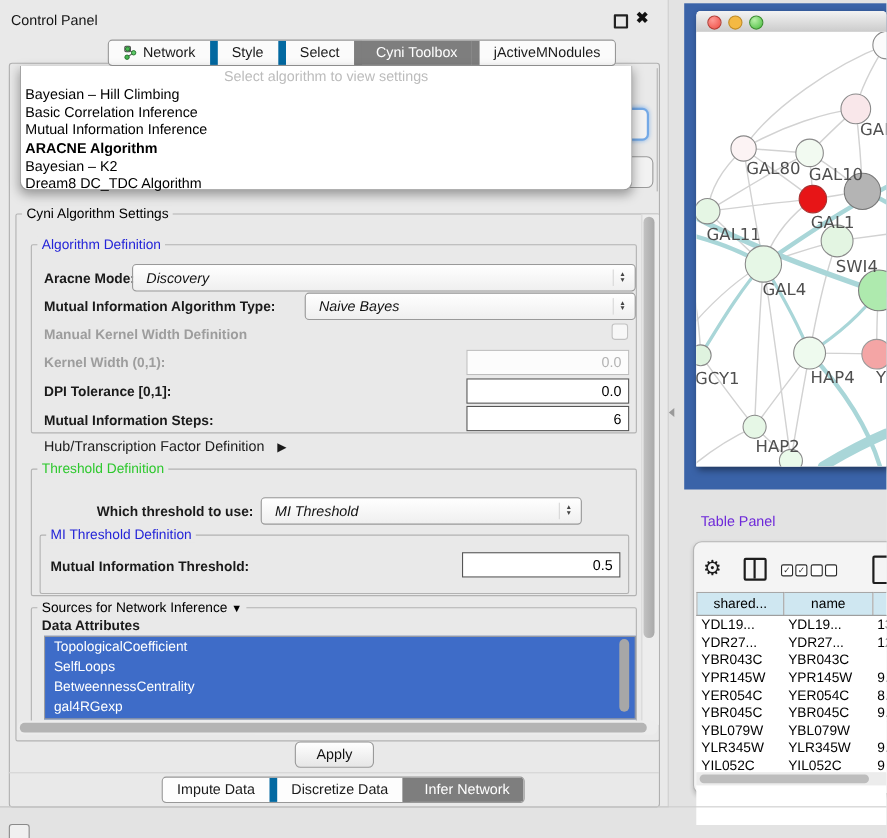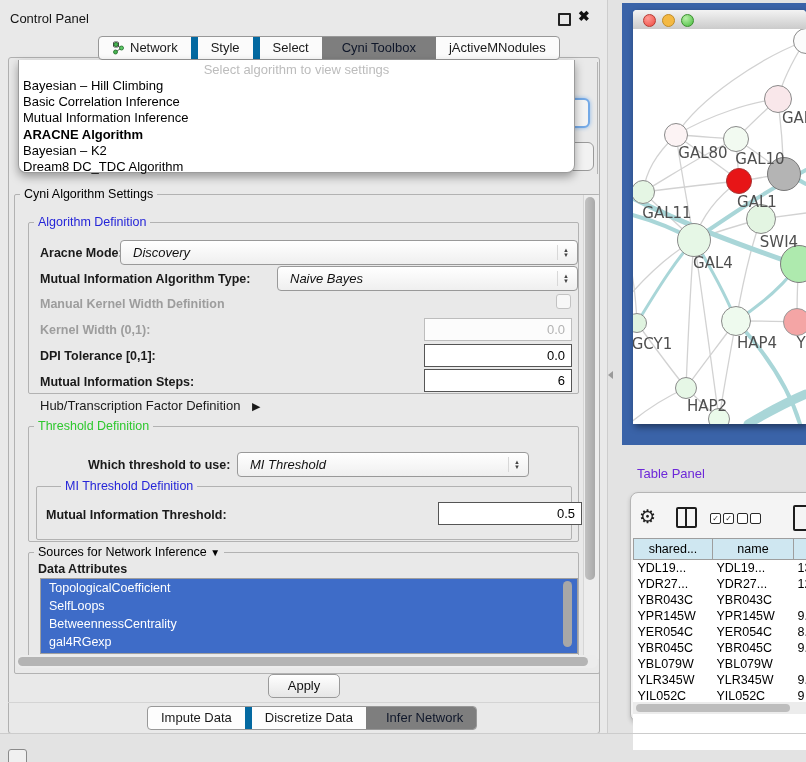--- a/index.html
+++ b/index.html
@@ -15,21 +15,21 @@
   .cp-root{left:0;top:0;width:607px;height:733px;background:#e9e9e9;border-right:1px solid #cdcdcd;border-bottom:1px solid #c9c9c9;}
   .cp-title{left:10px;top:11px;font-size:13px;color:#141414;}
   .cp-float{left:558px;top:13px;width:9px;height:9px;border:2px solid #222;border-radius:1px;}
   .cp-close{left:578px;top:8px;font-size:14px;font-weight:bold;color:#111;}
   .cp-body{left:8px;top:57px;width:590px;height:675px;border:1px solid #b0b0b0;border-radius:3px;background:#e9e9e9;}
 
   
   .top-tabs{left:98px;top:36px;height:22px;display:flex;border:1px solid #989898;border-radius:4px;background:#fbfbfb;overflow:hidden;z-index:20;}
   .tab{display:flex;align-items:center;gap:5px;padding:0 13px;font-size:13px;color:#1a1a1a;line-height:22px;white-space:nowrap;}
   .tab + .tab{border-left:7px solid #0369a1;}
-  .tab.selected{background:#7e7e7e;color:#0f172a;border-left-color:#7e7e7e;}
+  .tab.selected{background:#7e7e7e;color:#ffffff;border-left-color:#7e7e7e;}
   .tab.selected + .tab{border-left-color:#7e7e7e;}
 
   
   .frag-line{left:597px;top:62px;width:1px;height:112px;background:#b3b3b3;z-index:4;}
   .frag-combo{left:560px;top:98px;width:26px;height:26px;border:2px solid #74a9e6;border-radius:6px;background:#f3f3f3;box-shadow:0 0 4px #8ab8ec;z-index:4;}
   .frag-box{left:544px;top:142px;width:48px;height:27px;border:1px solid #9a9a9a;border-radius:6px;background:#f2f2f2;z-index:3;}
 
   
   .popup{left:18px;top:60px;width:555px;height:112px;background:#fff;border:1px solid #9c9c9c;border-top:none;
          border-radius:0 0 8px 8px;box-shadow:0 4px 10px rgba(0,0,0,.35);z-index:50;}
@@ -200,24 +200,24 @@
   <div class="lbl" style="left:88px;top:458px;">Which threshold to use:</div>
   <div class="combo" style="left:237px;top:452px;width:290px;">
     <span class="combo-text">MI Threshold</span>
     <span class="spinner">
         <span>▲</span>
         <span>▼</span>
       </span>
   </div>
 
   <div class="abs group" style="left:36px;top:486px;width:534px;height:52px;"></div>
-  <div class="group-title blue" style="left:42px;top:479px;margin-left:19px;">MI Threshold Definition</div>
+  <div class="group-title blue" style="left:42px;top:479px;">MI Threshold Definition</div>
 
   <div class="lbl" style="left:46px;top:508px;">Mutual Information Threshold:</div>
-  <input class="field" style="left: 420px; top: 502px; width: 130px; margin-left: 18px;" value="0.5">
+  <input class="field" style="left: 420px; top: 502px; width: 130px;" value="0.5">
 
   <div class="abs group" style="left:28px;top:552px;width:549px;height:106px;"></div>
   <div class="group-title" style="left:34px;top:545px;">
     <span>Sources for Network Inference</span>
     <span style="font-size:10px;">▼</span>
   </div>
   <div class="lbl" style="left:38px;top:562px;">Data Attributes</div>
   <div class="abs attr-list" id="attr-list">
       <div class="attr-item">TopologicalCoefficient</div>
       <div class="attr-item">SelfLoops</div>

